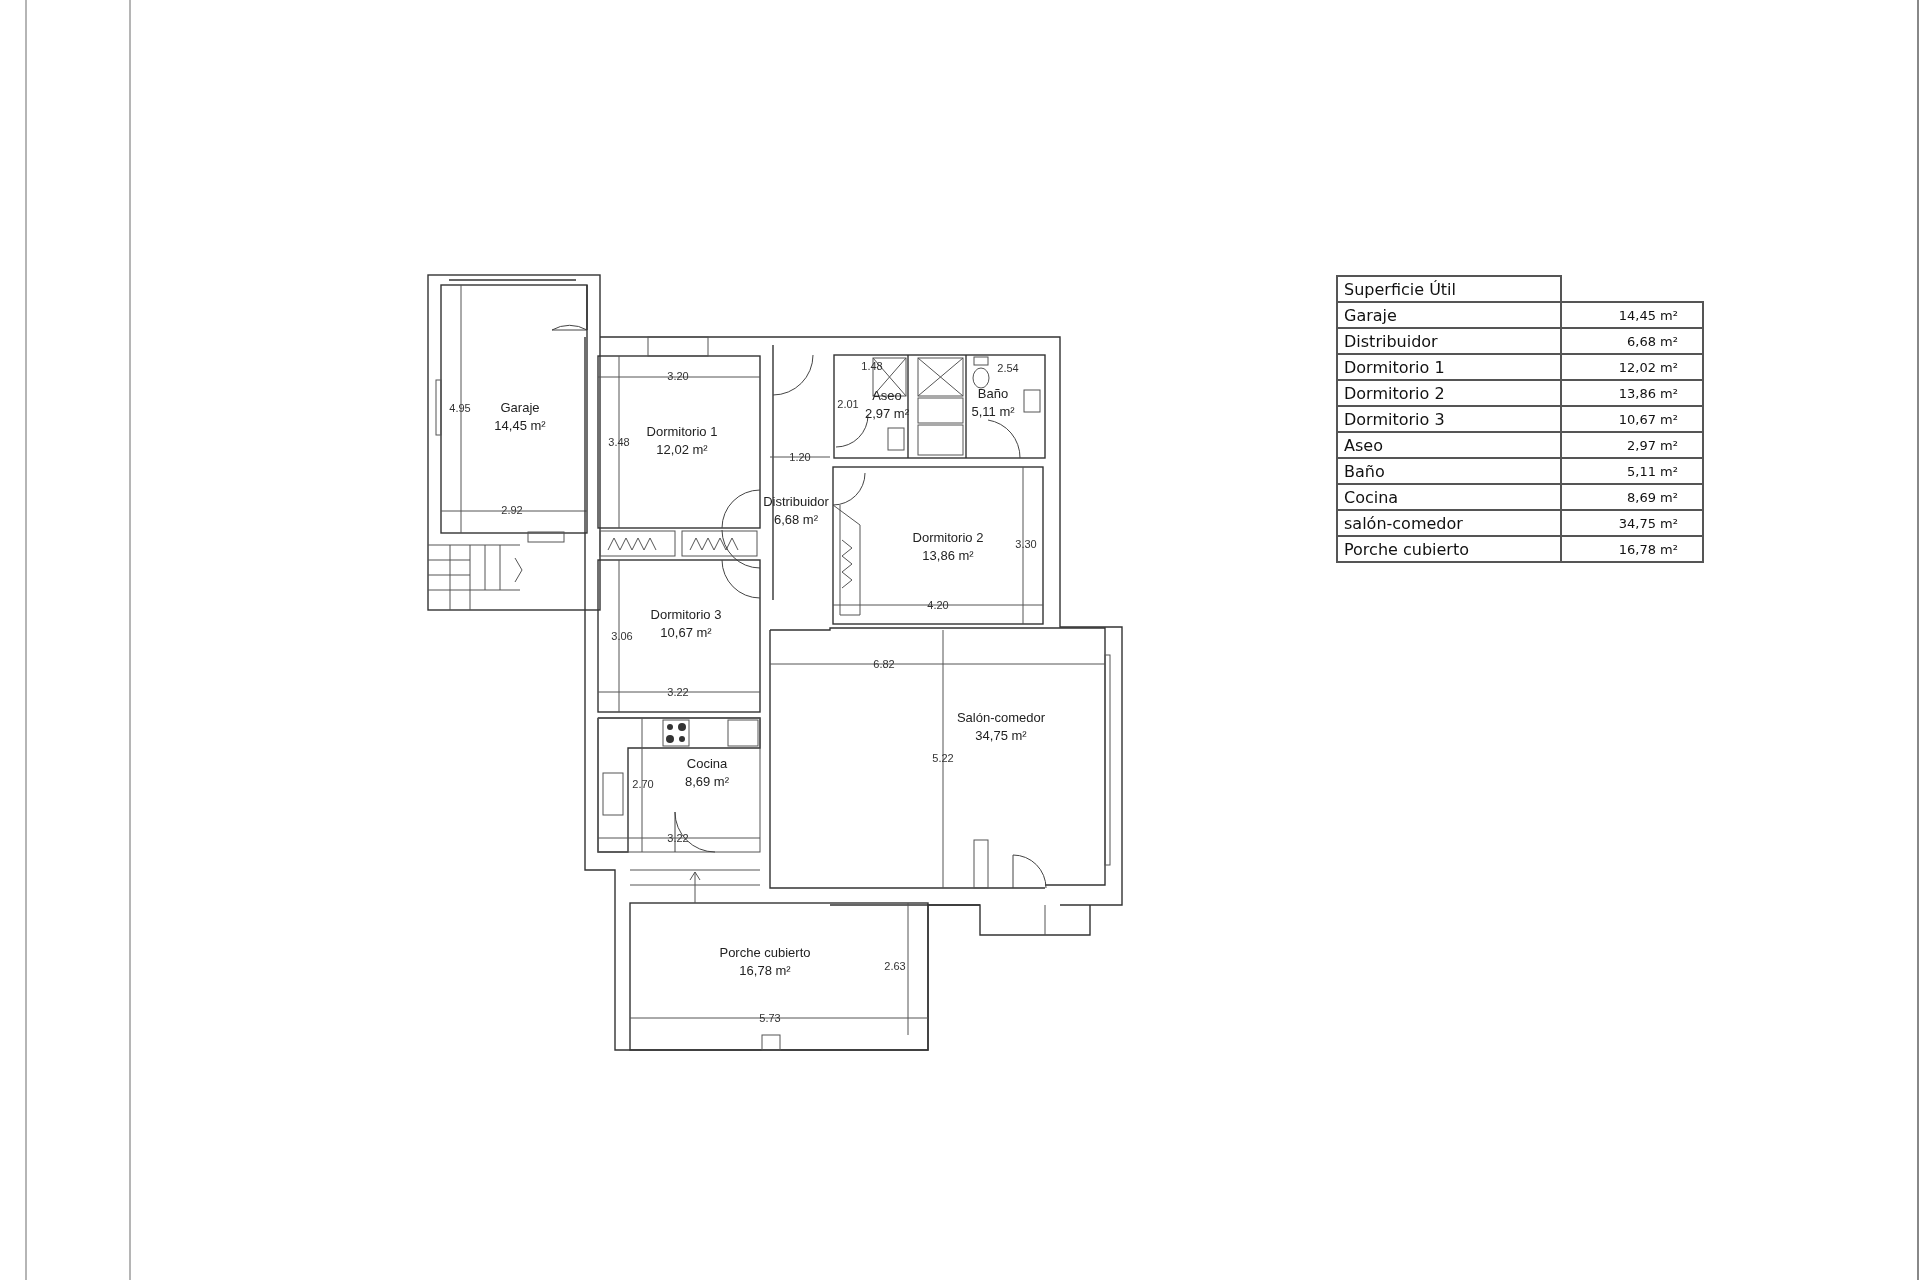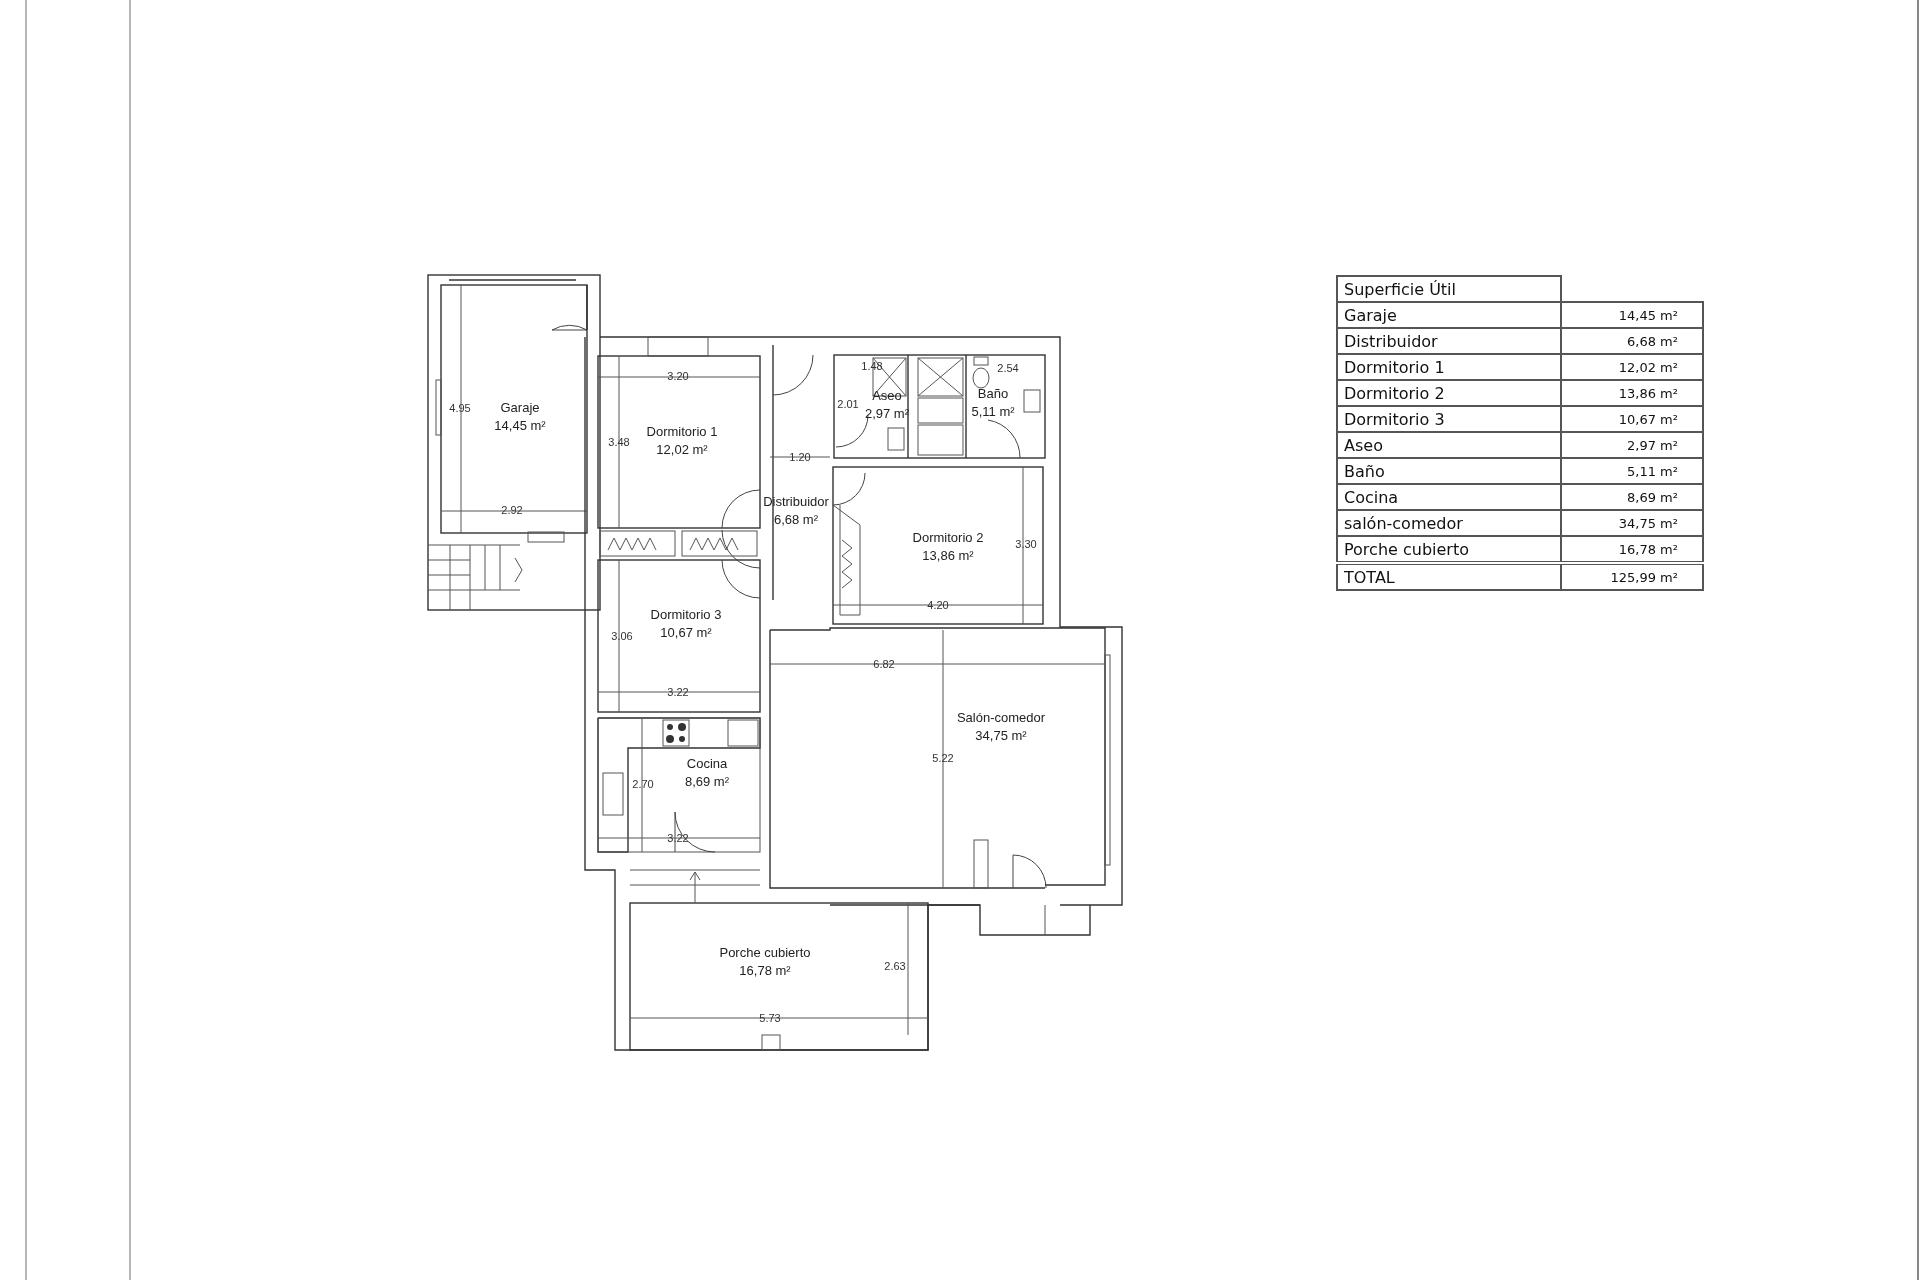--- a/index.html
+++ b/index.html
@@ -219,19 +219,15 @@
           <td class="val">8,69 m²</td>
         </tr>
     <tr>
           <td class="name">salón-comedor</td>
           <td class="val">34,75 m²</td>
         </tr>
     <tr>
           <td class="name">Porche cubierto</td>
           <td class="val">16,78 m²</td>
         </tr>
-    <tr class="total">
-          <td class="name">TOTAL</td>
-          <td class="val">125,99 m²</td>
-        </tr>
   </tbody>
     </table>
 </div>
 
 </body></html>

